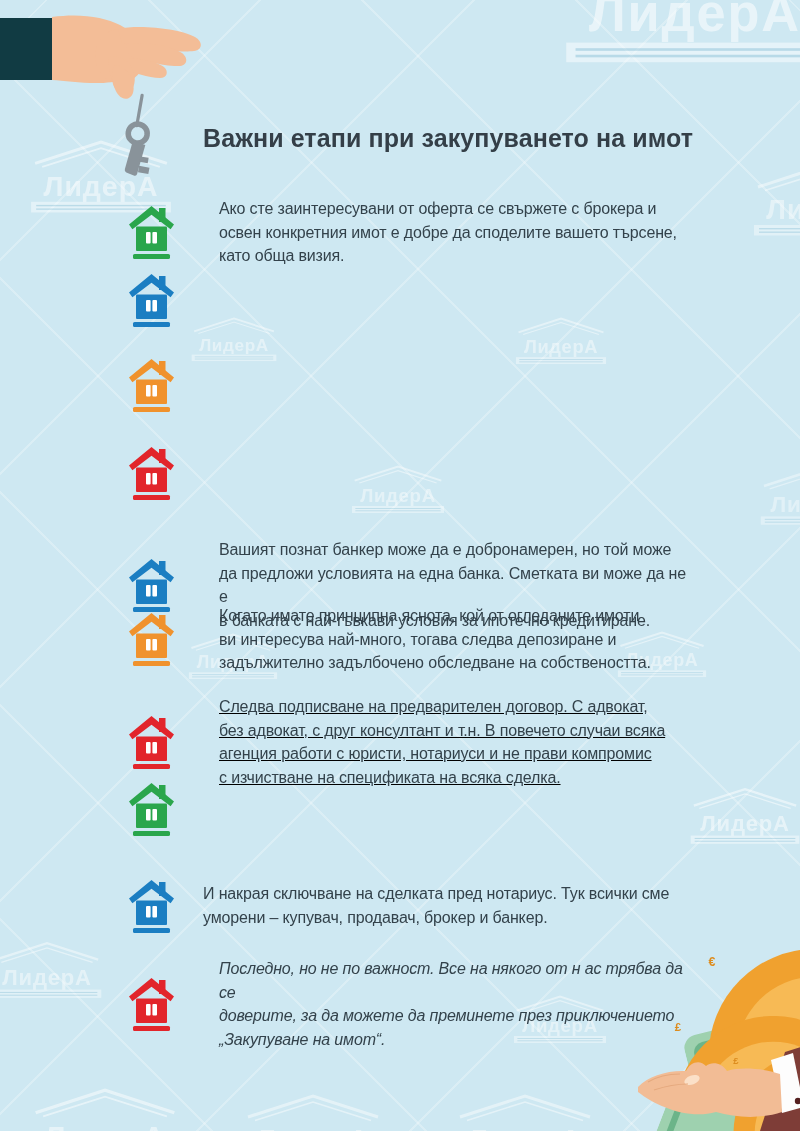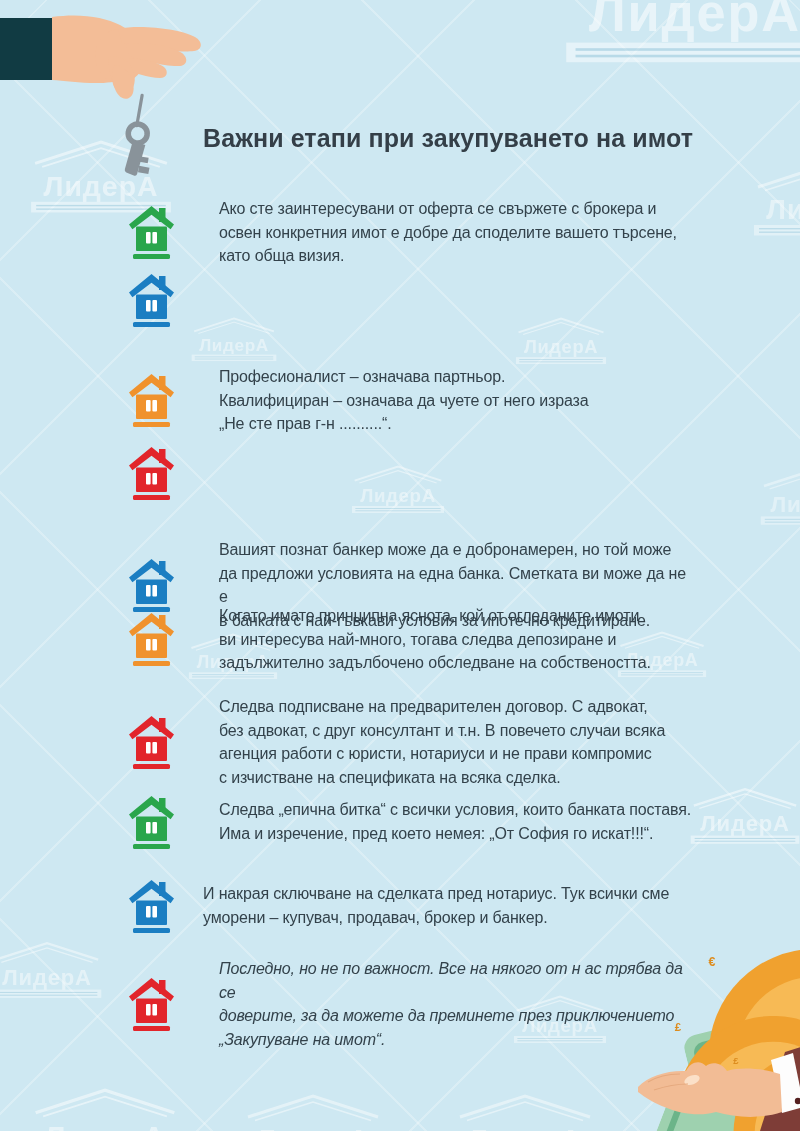--- a/index.html
+++ b/index.html
@@ -262,23 +262,20 @@
     </div>
       <div class="step" style="top: 264px; min-height: 71px;">
       <svg class="house" viewBox="0 0 47 54" style="color: rgb(27, 126, 194);">
           <use href="#house"></use>
         </svg>
     </div>
       <div class="step" style="top: 349px; min-height: 71px;">
       <svg class="house" viewBox="0 0 47 54" style="color: rgb(240, 146, 45);">
           <use href="#house"></use>
         </svg>
-      <p class="step-text">Професионалист – означава партньор.
-Квалифициран – означава да чуете от него израза
-„Не сте прав г-н ..........“.</p>
     </div>
       <div class="step" style="top: 446px; min-height: 47px;">
       <svg class="house" viewBox="0 0 47 54" style="color: rgb(226, 37, 43);">
           <use href="#house"></use>
         </svg>
     </div>
       <div class="step" style="top: 522px; min-height: 71px;">
       <svg class="house" viewBox="0 0 47 54" style="color: rgb(27, 126, 194);">
           <use href="#house"></use>
         </svg>
@@ -287,35 +284,33 @@
 в банката с най-гъвкави условия за ипотечно кредитиране.</p>
     </div>
       <div class="step" style="top: 588px; min-height: 71px;">
       <svg class="house" viewBox="0 0 47 54" style="color: rgb(240, 146, 45);">
           <use href="#house"></use>
         </svg>
       <p class="step-text">Когато имате принципна яснота, кой от огледаните имоти
 ви интересува най-много, тогава следва депозиране и
 задължително задълбочено обследване на собствеността.</p>
     </div>
-      <div class="step" style="top: 679px; min-height: 94px;">
+      <div class="step" style="top: 679px; min-height: 94px; text-decoration: underline;">
       <svg class="house" viewBox="0 0 47 54" style="color: rgb(226, 37, 43);">
           <use href="#house"></use>
         </svg>
       <p class="step-text">Следва подписване на предварителен договор. С адвокат,
 без адвокат, с друг консултант и т.н. В повечето случаи всяка
 агенция работи с юристи, нотариуси и не прави компромис
 с изчистване на спецификата на всяка сделка.</p>
     </div>
       <div class="step" style="top: 782px; min-height: 47px;">
       <svg class="house" viewBox="0 0 47 54" style="color: rgb(42, 166, 76);">
           <use href="#house"></use>
         </svg>
-      <p class="step-text">Следва „епична битка“ с всички условия, които банката поставя.
-Има и изречение, пред което немея: „От София го искат!!!“.</p>
     </div>
       <div class="step" style="top: 866px; min-height: 47px; gap: 12px;">
       <svg class="house" viewBox="0 0 47 54" style="color: rgb(27, 126, 194);">
           <use href="#house"></use>
         </svg>
       <p class="step-text">И накрая сключване на сделката пред нотариус. Тук всички сме
 уморени – купувач, продавач, брокер и банкер.</p>
     </div>
       <div class="step" style="top: 941px; min-height: 71px; font-style: italic;">
       <svg class="house" viewBox="0 0 47 54" style="color: rgb(226, 37, 43);">

